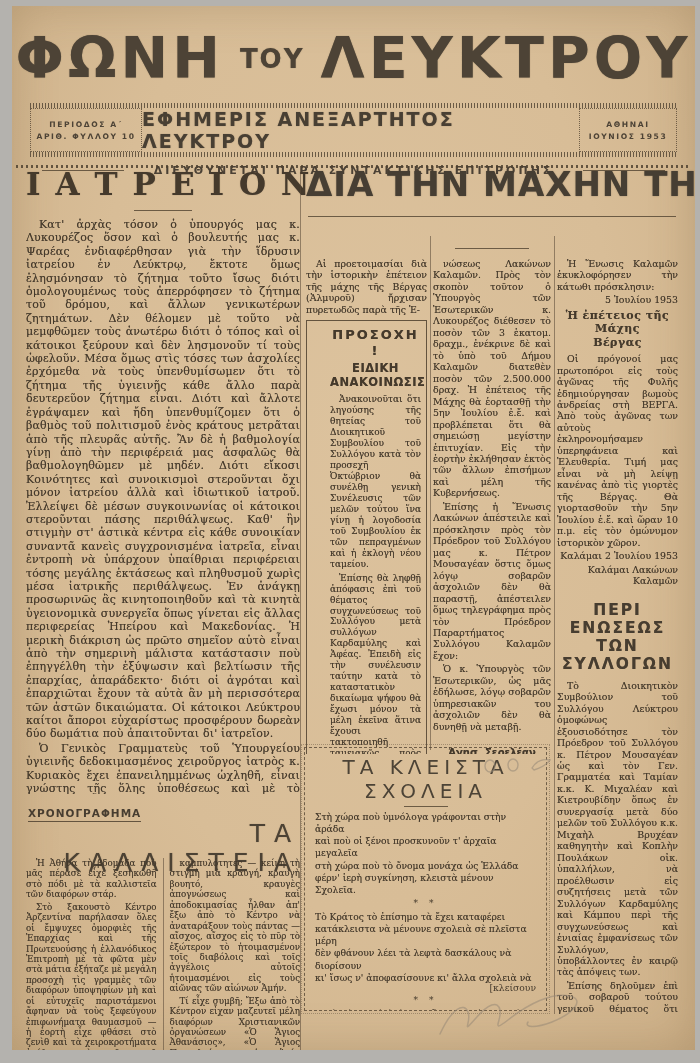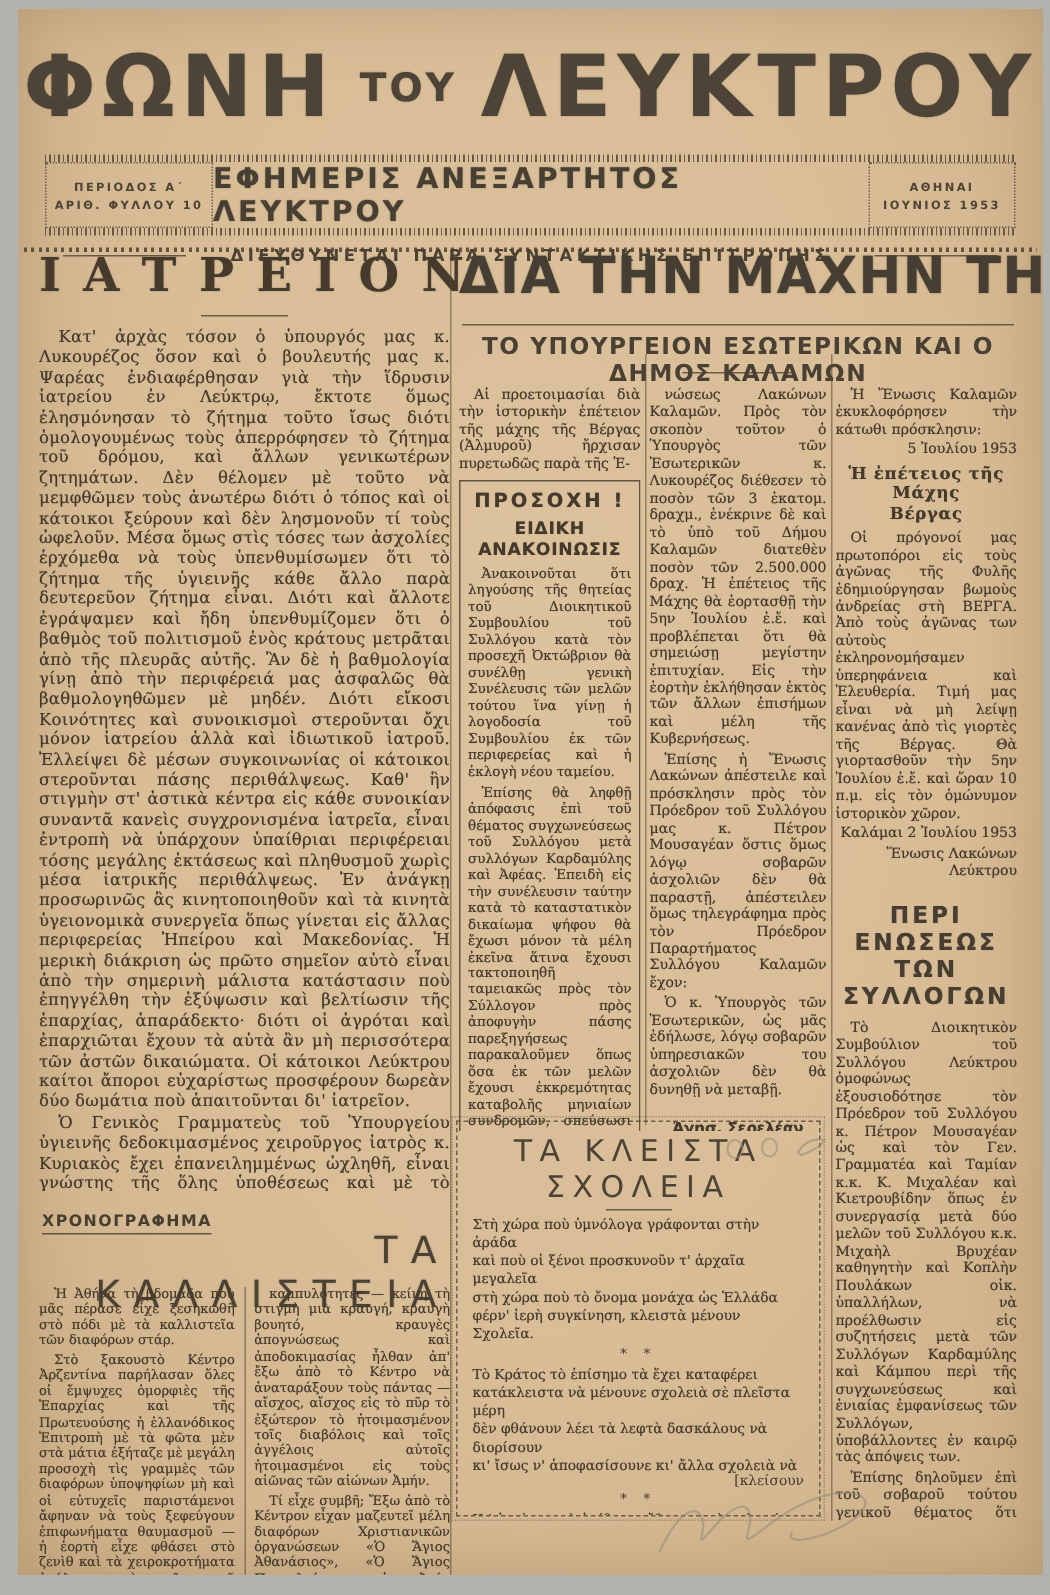--- a/index.html
+++ b/index.html
@@ -86,21 +86,21 @@
     font-family:"DejaVu Sans",sans-serif;font-weight:bold;font-size:15.5px;letter-spacing:1px;color:#4a4034;}
   .verga-subrule{left:50%;top:84px;width:74px;margin-left:-37px;border-top:1.3px solid rgba(80,66,48,.8);}
   .vcol{top:94px;font-size:9.4px;line-height:1.22;text-align:justify;overflow:hidden;
     text-shadow:0 0 .5px rgba(64,52,38,.6);}
   .vcol p{margin:0 0 2px 0;text-indent:10px;}
   .vcol1{left:0;width:121px;height:496px;}
   .vcol2{left:127px;width:118px;height:496px;}
   .vcol3{left:251px;width:121px;height:756px;}
   .rule-a{left:124px;top:72px;height:514px;}
   .rule-b{left:248px;top:72px;height:778px;}
-  .notice-box{border:1.2px solid rgba(78,64,46,.85);margin-top:5px;padding:5px 5px 7px 5px;}
+  .notice-box{border:1.2px solid rgba(78,64,46,.85);margin-top:5px;padding:5px 5px 7px 23px;}
   .notice-t1{text-align:center;font-family:"DejaVu Sans",sans-serif;font-weight:bold;font-size:13px;letter-spacing:2px;margin:1px 0 2px;}
   .notice-t2{text-align:center;font-family:"DejaVu Sans",sans-serif;font-weight:bold;font-size:11.5px;letter-spacing:.5px;margin:0 0 5px;}
   .notice-box p{font-size:9px;line-height:1.22;margin:0 0 3px;text-indent:9px;text-align:justify;}
   .tg-to{text-align:center;font-size:9.4px;white-space:pre-line;margin:3px 0;}
   .tg-name{font-weight:bold;font-family:"DejaVu Sans",sans-serif;font-size:10px;}
   .date-right{text-align:right;text-indent:0 !important;margin:2px 6px 2px 0;}
   .c3-boldhead{text-align:center;font-weight:bold;font-size:11px;white-space:pre-line;margin:3px 0 4px;letter-spacing:.5px;}
   .c3-org{text-align:right;text-indent:0 !important;}
   .mini-gap{height:8px;}
   .enosis-head{text-align:center;font-family:"DejaVu Sans",sans-serif;font-weight:bold;
@@ -176,32 +176,31 @@
 
       </div>
     </div>
   </div>
 
   <div class="abs vrule" style="left:288px;top:160px;height:884px;"></div>
 
   <div class="abs verga">
     <div class="abs verga-head">ΔΙΑ ΤΗΝ ΜΑΧΗΝ ΤΗΣ ΒΕΡΓΑΣ</div>
     <div class="abs verga-headrule"></div>
-    <div class="abs verga-sub">ΤΟ ΥΠΟΥΡΓΕΙΟΝ ΕΣΩΤΕΡΙΚΩΝ ΚΑΙ Ο ΔΗΜΟΣ ΚΑΛΑΜΩΝ</div>
     <div class="abs verga-subrule"></div>
 
     <div class="abs vrule rule-a"></div>
     <div class="abs vrule rule-b"></div>
 
     <div class="abs vcol vcol1">
       <p>Αἱ προετοιμασίαι διὰ τὴν ἱστορικὴν ἐπέτειον τῆς μάχης τῆς Βέργας (Ἁλμυροῦ) ἤρχισαν πυρετωδῶς παρὰ τῆς Ἑ-</p>
       <div class="notice-box">
         <div class="notice-t1">ΠΡΟΣΟΧΗ !</div>
         <div class="notice-t2">ΕΙΔΙΚΗ ΑΝΑΚΟΙΝΩΣΙΣ</div>
-        <p>Ἀνακοινοῦται ὅτι ληγούσης τῆς θητείας τοῦ Διοικητικοῦ Συμβουλίου τοῦ Συλλόγου κατὰ τὸν προσεχῆ Ὀκτώβριον θὰ συνέλθῃ γενικὴ Συνέλευσις τῶν μελῶν τούτου ἵνα γίνῃ ἡ λογοδοσία τοῦ Συμβουλίου ἐκ τῶν περιφερείας καὶ ἡ ἐκλογὴ νέου ταμείου.</p>
+        <p>Ἀνακοινοῦται ὅτι ληγούσης τῆς θητείας τοῦ Διοικητικοῦ Συμβουλίου τοῦ Συλλόγου κατὰ τὸν προσεχῆ Ὀκτώβριον θὰ συνέλθῃ γενικὴ Συνέλευσις τῶν μελῶν τούτου ἵνα γίνῃ ἡ λογοδοσία τοῦ Συμβουλίου ἐκ τῶν πεπραγμένων καὶ ἡ ἐκλογὴ νέου ταμείου.</p>
         <p>Ἐπίσης θὰ ληφθῇ ἀπόφασις ἐπὶ τοῦ θέματος συγχωνεύσεως τοῦ Συλλόγου μετὰ συλλόγων Καρδαμύλης καὶ Ἀφέας. Ἐπειδὴ εἰς τὴν συνέλευσιν ταύτην κατὰ τὸ καταστατικὸν δικαίωμα ψήφου θὰ ἔχωσι μόνον τὰ μέλη ἐκεῖνα ἅτινα ἔχουσι τακτοποιηθῆ ταμειακῶς πρὸς τὸν Σύλλογον πρὸς ἀποφυγὴν πάσης παρεξηγήσεως παρακαλοῦμεν ὅπως ὅσα ἐκ τῶν μελῶν ἔχουσι ἐκκρεμότητας καταβολῆς μηνιαίων συνδρομῶν, σπεύσωσι καὶ τακτοποιηθῶσι καταβάλλοντα καθυστερημένας μηνιαίας συνδρομάς των εἰς τὸν ταμίαν τοῦ Συλλόγου κ. Γεώργιον Κυτραυβίδην</p>
 
       </div>
     </div>
 
     <div class="abs vcol vcol2">
       <p>νώσεως Λακώνων Καλαμῶν. Πρὸς τὸν σκοπὸν τοῦτον ὁ Ὑπουργὸς τῶν Ἐσωτερικῶν κ. Λυκουρέζος διέθεσεν τὸ ποσὸν τῶν 3 ἑκατομ. δραχμ., ἐνέκρινε δὲ καὶ τὸ ὑπὸ τοῦ Δήμου Καλαμῶν διατεθὲν ποσὸν τῶν 2.500.000 δραχ. Ἡ ἐπέτειος τῆς Μάχης θὰ ἑορτασθῇ τὴν 5ην Ἰουλίου ἐ.ἔ. καὶ προβλέπεται ὅτι θὰ σημειώσῃ μεγίστην ἐπιτυχίαν. Εἰς τὴν ἑορτὴν ἐκλήθησαν ἐκτὸς τῶν ἄλλων ἐπισήμων καὶ μέλη τῆς Κυβερνήσεως.</p>
       <p>Ἐπίσης ἡ Ἕνωσις Λακώνων ἀπέστειλε καὶ πρόσκλησιν πρὸς τὸν Πρόεδρον τοῦ Συλλόγου μας κ. Πέτρον Μουσαγέαν ὅστις ὅμως λόγῳ σοβαρῶν ἀσχολιῶν δὲν θὰ παραστῇ, ἀπέστειλεν ὅμως τηλεγράφημα πρὸς τὸν Πρόεδρον Παραρτήματος Συλλόγου Καλαμῶν ἔχον:</p>
       <p>Ὁ κ. Ὑπουργὸς τῶν Ἐσωτερικῶν, ὡς μᾶς ἐδήλωσε, λόγῳ σοβαρῶν ὑπηρεσιακῶν του ἀσχολιῶν δὲν θὰ δυνηθῇ νὰ μεταβῇ.</p>
       <div class="tg-to">
@@ -211,21 +210,21 @@
 
     </div>
 
     <div class="abs vcol vcol3">
       <p>Ἡ Ἕνωσις Καλαμῶν ἐκυκλοφόρησεν τὴν κάτωθι πρόσκλησιν:</p>
       <p class="date-right">5 Ἰουλίου 1953</p>
       <div class="c3-boldhead">Ἡ ἐπέτειος τῆς Μάχης
 Βέργας</div>
       <p>Οἱ πρόγονοί μας πρωτοπόροι εἰς τοὺς ἀγῶνας τῆς Φυλῆς ἐδημιούργησαν βωμοὺς ἀνδρείας στὴ ΒΕΡΓΑ. Ἀπὸ τοὺς ἀγῶνας των αὐτοὺς ἐκληρονομήσαμεν ὑπερηφάνεια καὶ Ἐλευθερία. Τιμή μας εἶναι νὰ μὴ λείψῃ κανένας ἀπὸ τὶς γιορτὲς τῆς Βέργας. Θὰ γιορτασθοῦν τὴν 5ην Ἰουλίου ἐ.ἔ. καὶ ὥραν 10 π.μ. εἰς τὸν ὁμώνυμον ἱστορικὸν χῶρον.</p>
       <p class="date-right">Καλάμαι 2 Ἰουλίου 1953</p>
-      <p class="c3-org">Ἕνωσις Λακώνων Λεύκτρου</p>
+      <p class="c3-org">Καλάμαι Λακώνων Καλαμῶν</p>
 
       <div class="mini-gap"></div>
       <div class="enosis-head" style="white-space:pre-line;">ΠΕΡΙ ΕΝΩΣΕΩΣ
 ΤΩΝ ΣΥΛΛΟΓΩΝ</div>
       <p>Τὸ Διοικητικὸν Συμβούλιον τοῦ Συλλόγου Λεύκτρου ὁμοφώνως ἐξουσιοδότησε τὸν Πρόεδρον τοῦ Συλλόγου κ. Πέτρον Μουσαγέαν ὡς καὶ τὸν Γεν. Γραμματέα καὶ Ταμίαν κ.κ. Κ. Μιχαλέαν καὶ Κιετρουβίδην ὅπως ἐν συνεργασίᾳ μετὰ δύο μελῶν τοῦ Συλλόγου κ.κ. Μιχαὴλ Βρυχέαν καθηγητὴν καὶ Κοπλὴν Πουλάκων οἰκ. ὑπαλλήλων, νὰ προέλθωσιν εἰς συζητήσεις μετὰ τῶν Συλλόγων Καρδαμύλης καὶ Κάμπου περὶ τῆς συγχωνεύσεως καὶ ἑνιαίας ἐμφανίσεως τῶν Συλλόγων, ὑποβάλλοντες ἐν καιρῷ τὰς ἀπόψεις των.</p>
       <p>Ἐπίσης δηλοῦμεν ἐπὶ τοῦ σοβαροῦ τούτου γενικοῦ θέματος ὅτι οἱανδήποτε γνώμην συμπολιτῶν μας θὰ τὴν δημοσιεύσωμεν εἰς τὰς προσεχεῖς ἐκδόσεις μας.</p>
 
     </div>
 
     <div class="abs poem-box">

